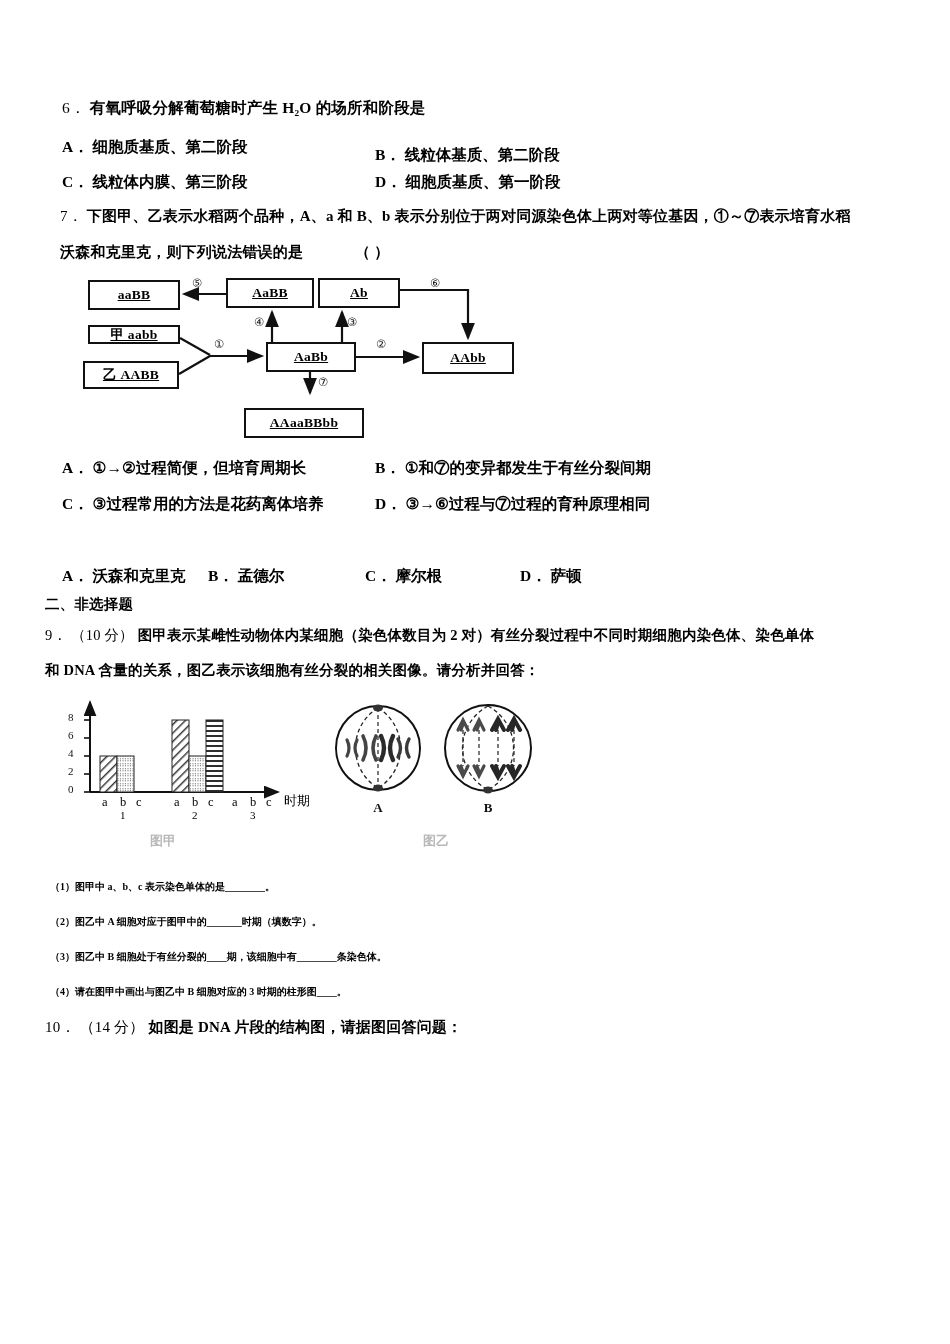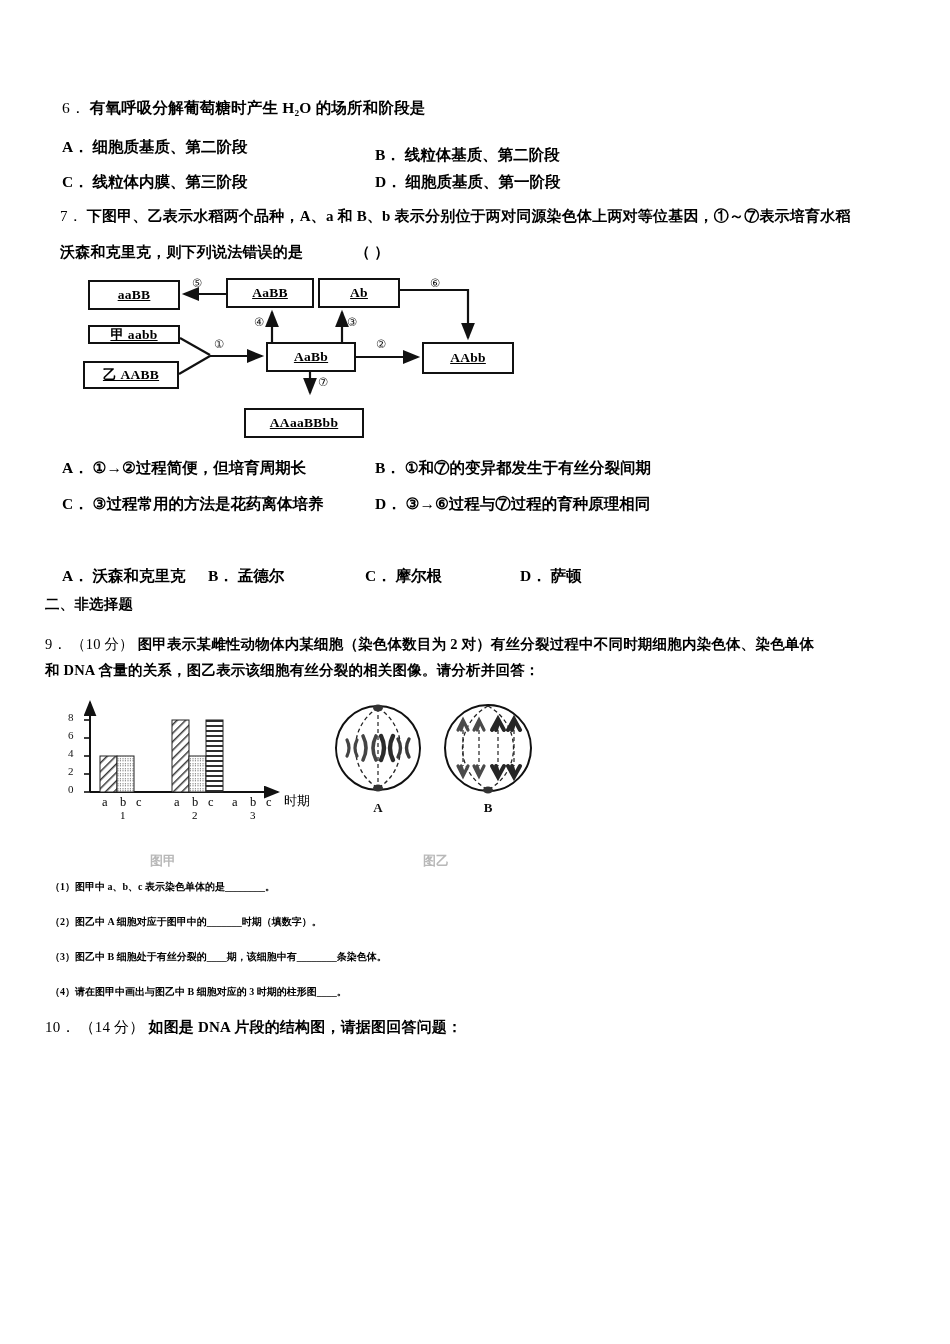--- a/index.html
+++ b/index.html
@@ -99,21 +99,20 @@
   .grpnum {
     position: absolute;
     font-size: 11px;
     font-family: "Liberation Serif", serif;
   }
   .fig-caption {
     position: absolute;
     font-size: 13px;
     color: #b8b8b8;
     font-weight: bold;
-    margin-top: 20px;
   }
   
   #cells {
     position: absolute;
     left: 330px;
     top: 700px;
     width: 250px;
     height: 160px;
   }
 </style>
@@ -226,21 +225,21 @@
     <span class="optlabel">C．</span>
     <span>摩尔根</span>
   </div>
   <div class="opt" style="left:520px; top:566px;">
     <span class="optlabel">D．</span>
     <span>萨顿</span>
   </div>
 
   <div class="qline" style="left:45px; top:597px; font-size:14.5px;">二、非选择题</div>
 
-  <div class="qline" style="left:45px; top:628px; font-size:14.5px;margin-top:9px;">
+  <div class="qline" style="left:45px; top:628px; font-size:14.5px;">
     <span class="qnum">9．</span>
     <span class="qnum">（10 分）</span>
     <span>图甲表示某雌性动物体内某细胞（染色体数目为 2 对）有丝分裂过程中不同时期细胞内染色体、染色单体</span>
   </div>
   <div class="qline" style="left:45px; top:663px; font-size:14.5px;">和 DNA 含量的关系，图乙表示该细胞有丝分裂的相关图像。请分析并回答：</div>
 
   <div id="chart-wrap">
     <svg width="290" height="160" viewBox="0 0 290 160" style="position:absolute;left:0;top:0;">
       <defs>
         <pattern id="pA" patternUnits="userSpaceOnUse" width="6" height="6" patternTransform="rotate(45)">

